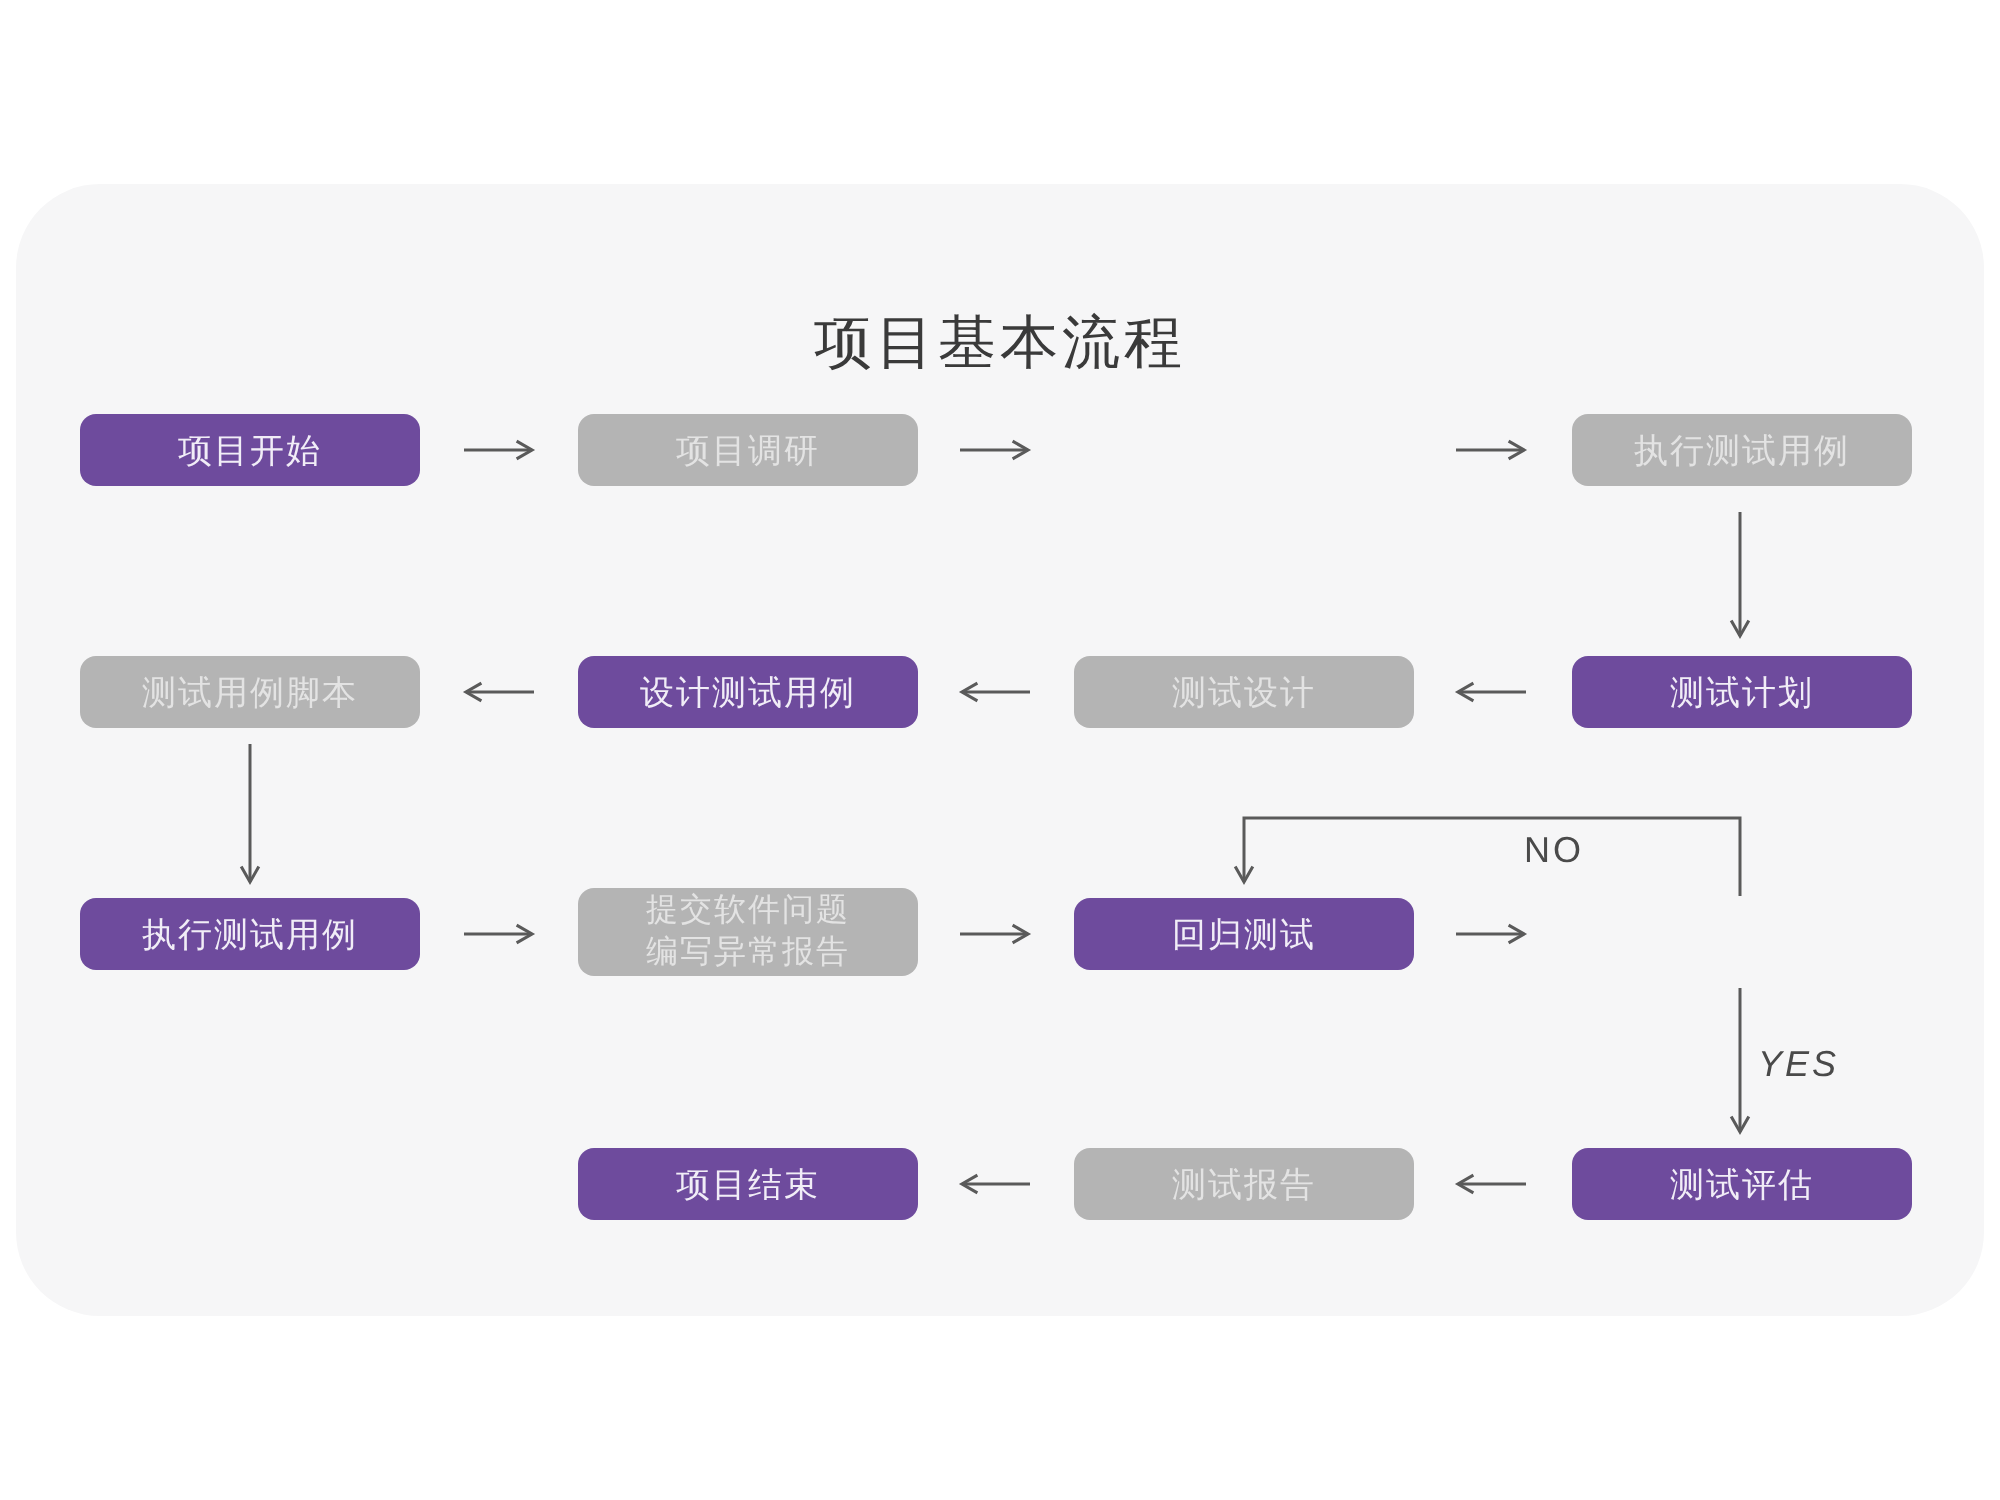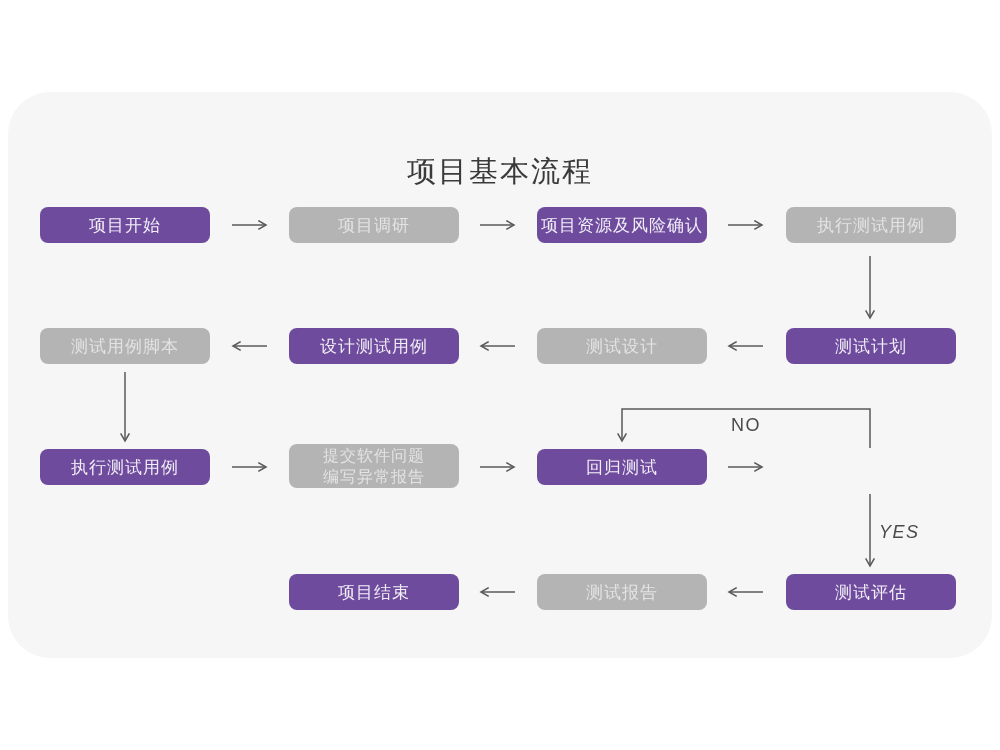--- a/index.html
+++ b/index.html
@@ -25,21 +25,21 @@
   .purple{background:var(--purple);color:#f1edf7;}
   .gray{background:var(--gray);color:#e3e3e3;}
   .c1{left:40px}.c2{left:289px}.c3{left:537px}.c4{left:786px}
   .r1{top:207px}.r2{top:328px}.r3{top:449px}.r4{top:574px}
   .tall{top:444px;height:44px;font-size:16px;line-height:21px;}
   svg.edges{position:absolute;left:0;top:0;pointer-events:none;}
   .edge{stroke:var(--arrow);stroke-width:1.5;fill:none;}
   .head{stroke:var(--arrow);stroke-width:1.4;fill:none;}
   .edge-label{position:absolute;font-size:18px;letter-spacing:1.5px;
     color:var(--label_color);}
-  .no-label{left:700px;top:415px;width:92px;text-align:center;}
+  .no-label{left:700px;top:415px;width:92px;text-align:right;}
   .yes-label{left:879px;top:522px;font-style:italic;}
 </style>
 </head>
 <body>
 
 <div class="stage">
   <div class="card"></div>
 
   <h1 class="title">项目基本流程</h1>
 
@@ -69,21 +69,20 @@
     <path class="edge" d="M870,448 L870,409 L622,409 L622,441" marker-end="url(#ah)"></path>
 
     <path class="edge" d="M870,494 L870,566" marker-end="url(#ah)"></path>
 
     <path class="edge" d="M763,592 L729,592" marker-end="url(#ah)"></path>
     <path class="edge" d="M515,592 L481,592" marker-end="url(#ah)"></path>
   </svg>
 
   <div class="node purple c1 r1">项目开始</div>
   <div class="node gray   c2 r1">项目调研</div>
-  <div class="node purple c3 r1">项目资源及风险确认</div>
   <div class="node gray   c4 r1">执行测试用例</div>
 
   <div class="node gray   c1 r2">测试用例脚本</div>
   <div class="node purple c2 r2">设计测试用例</div>
   <div class="node gray   c3 r2">测试设计</div>
   <div class="node purple c4 r2">测试计划</div>
 
   <div class="node purple c1 r3">执行测试用例</div>
   <div class="node gray   c2 tall">提交软件问题
 编写异常报告</div>

